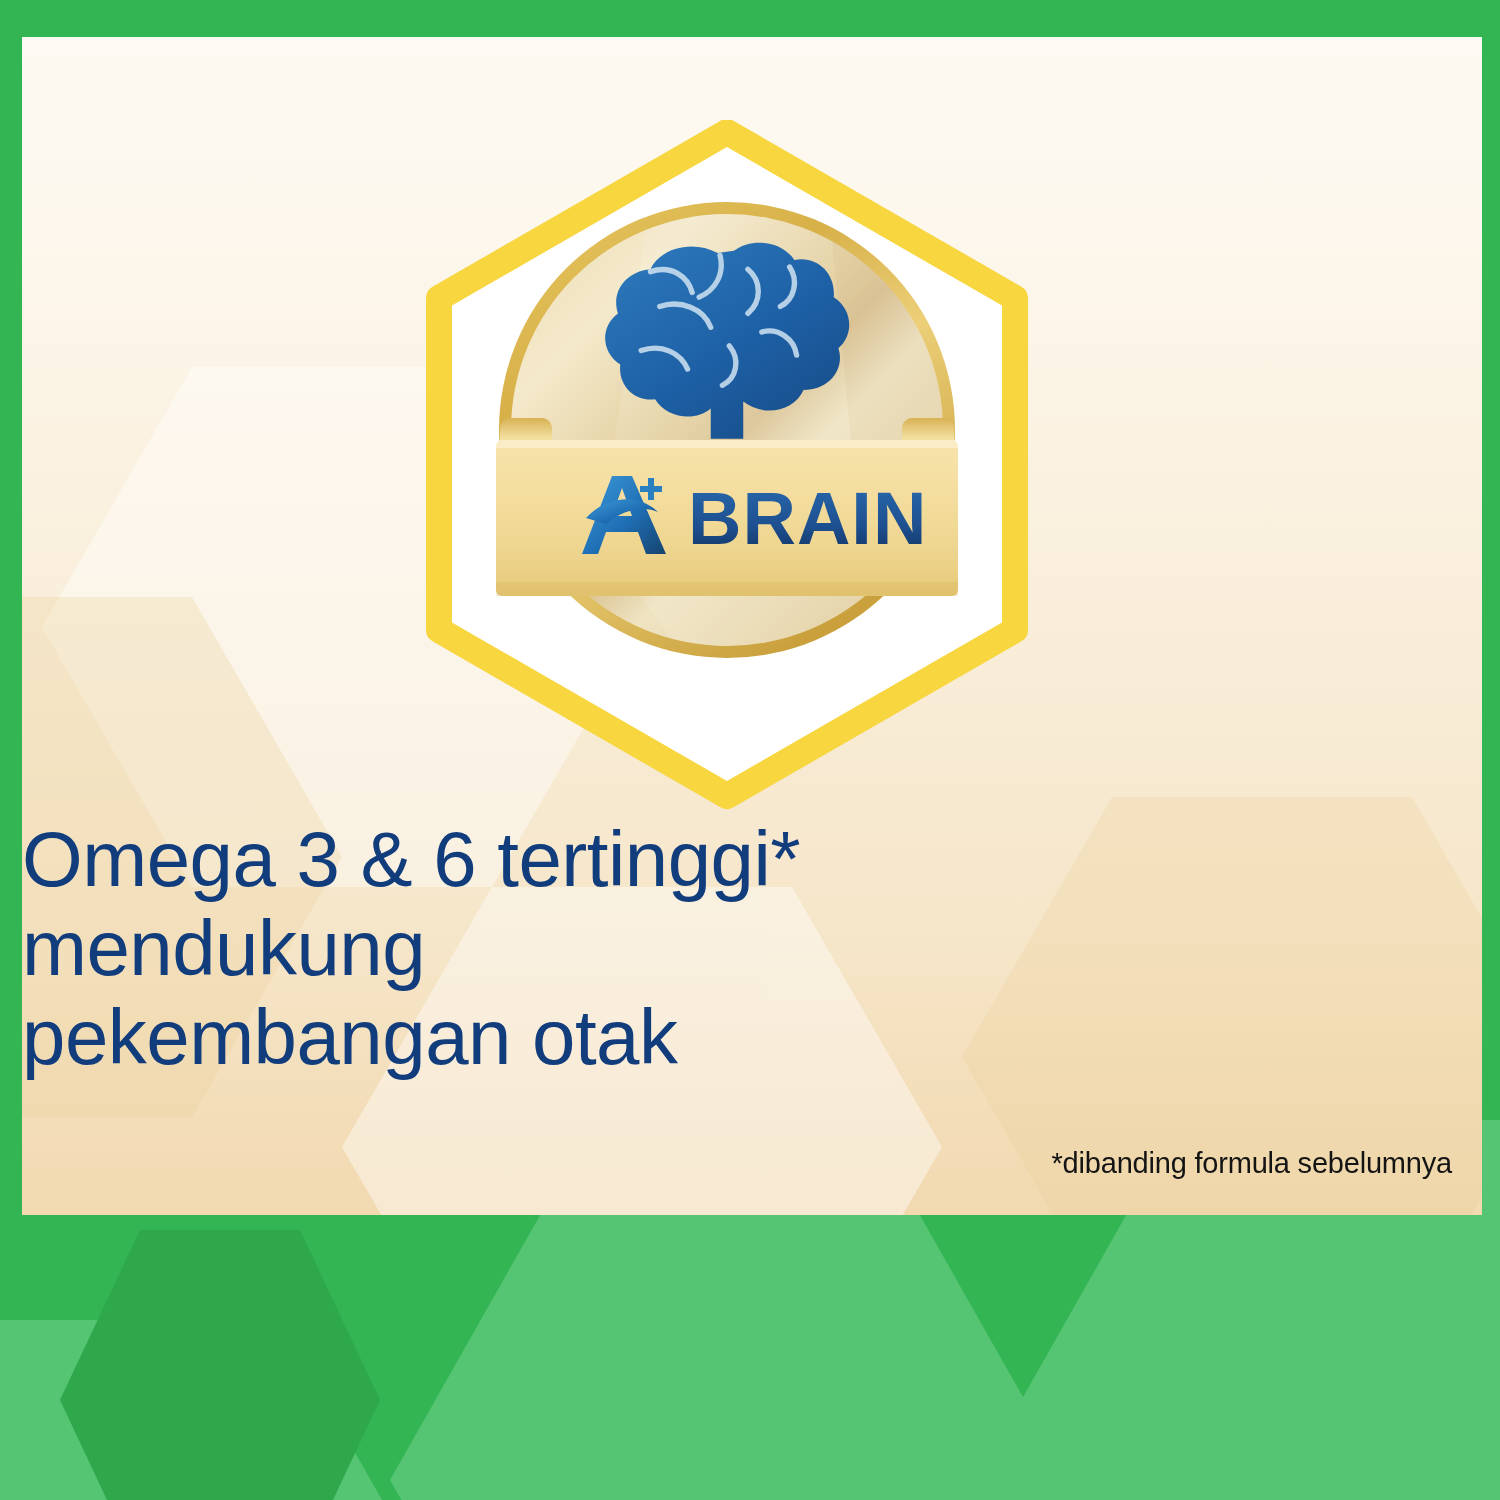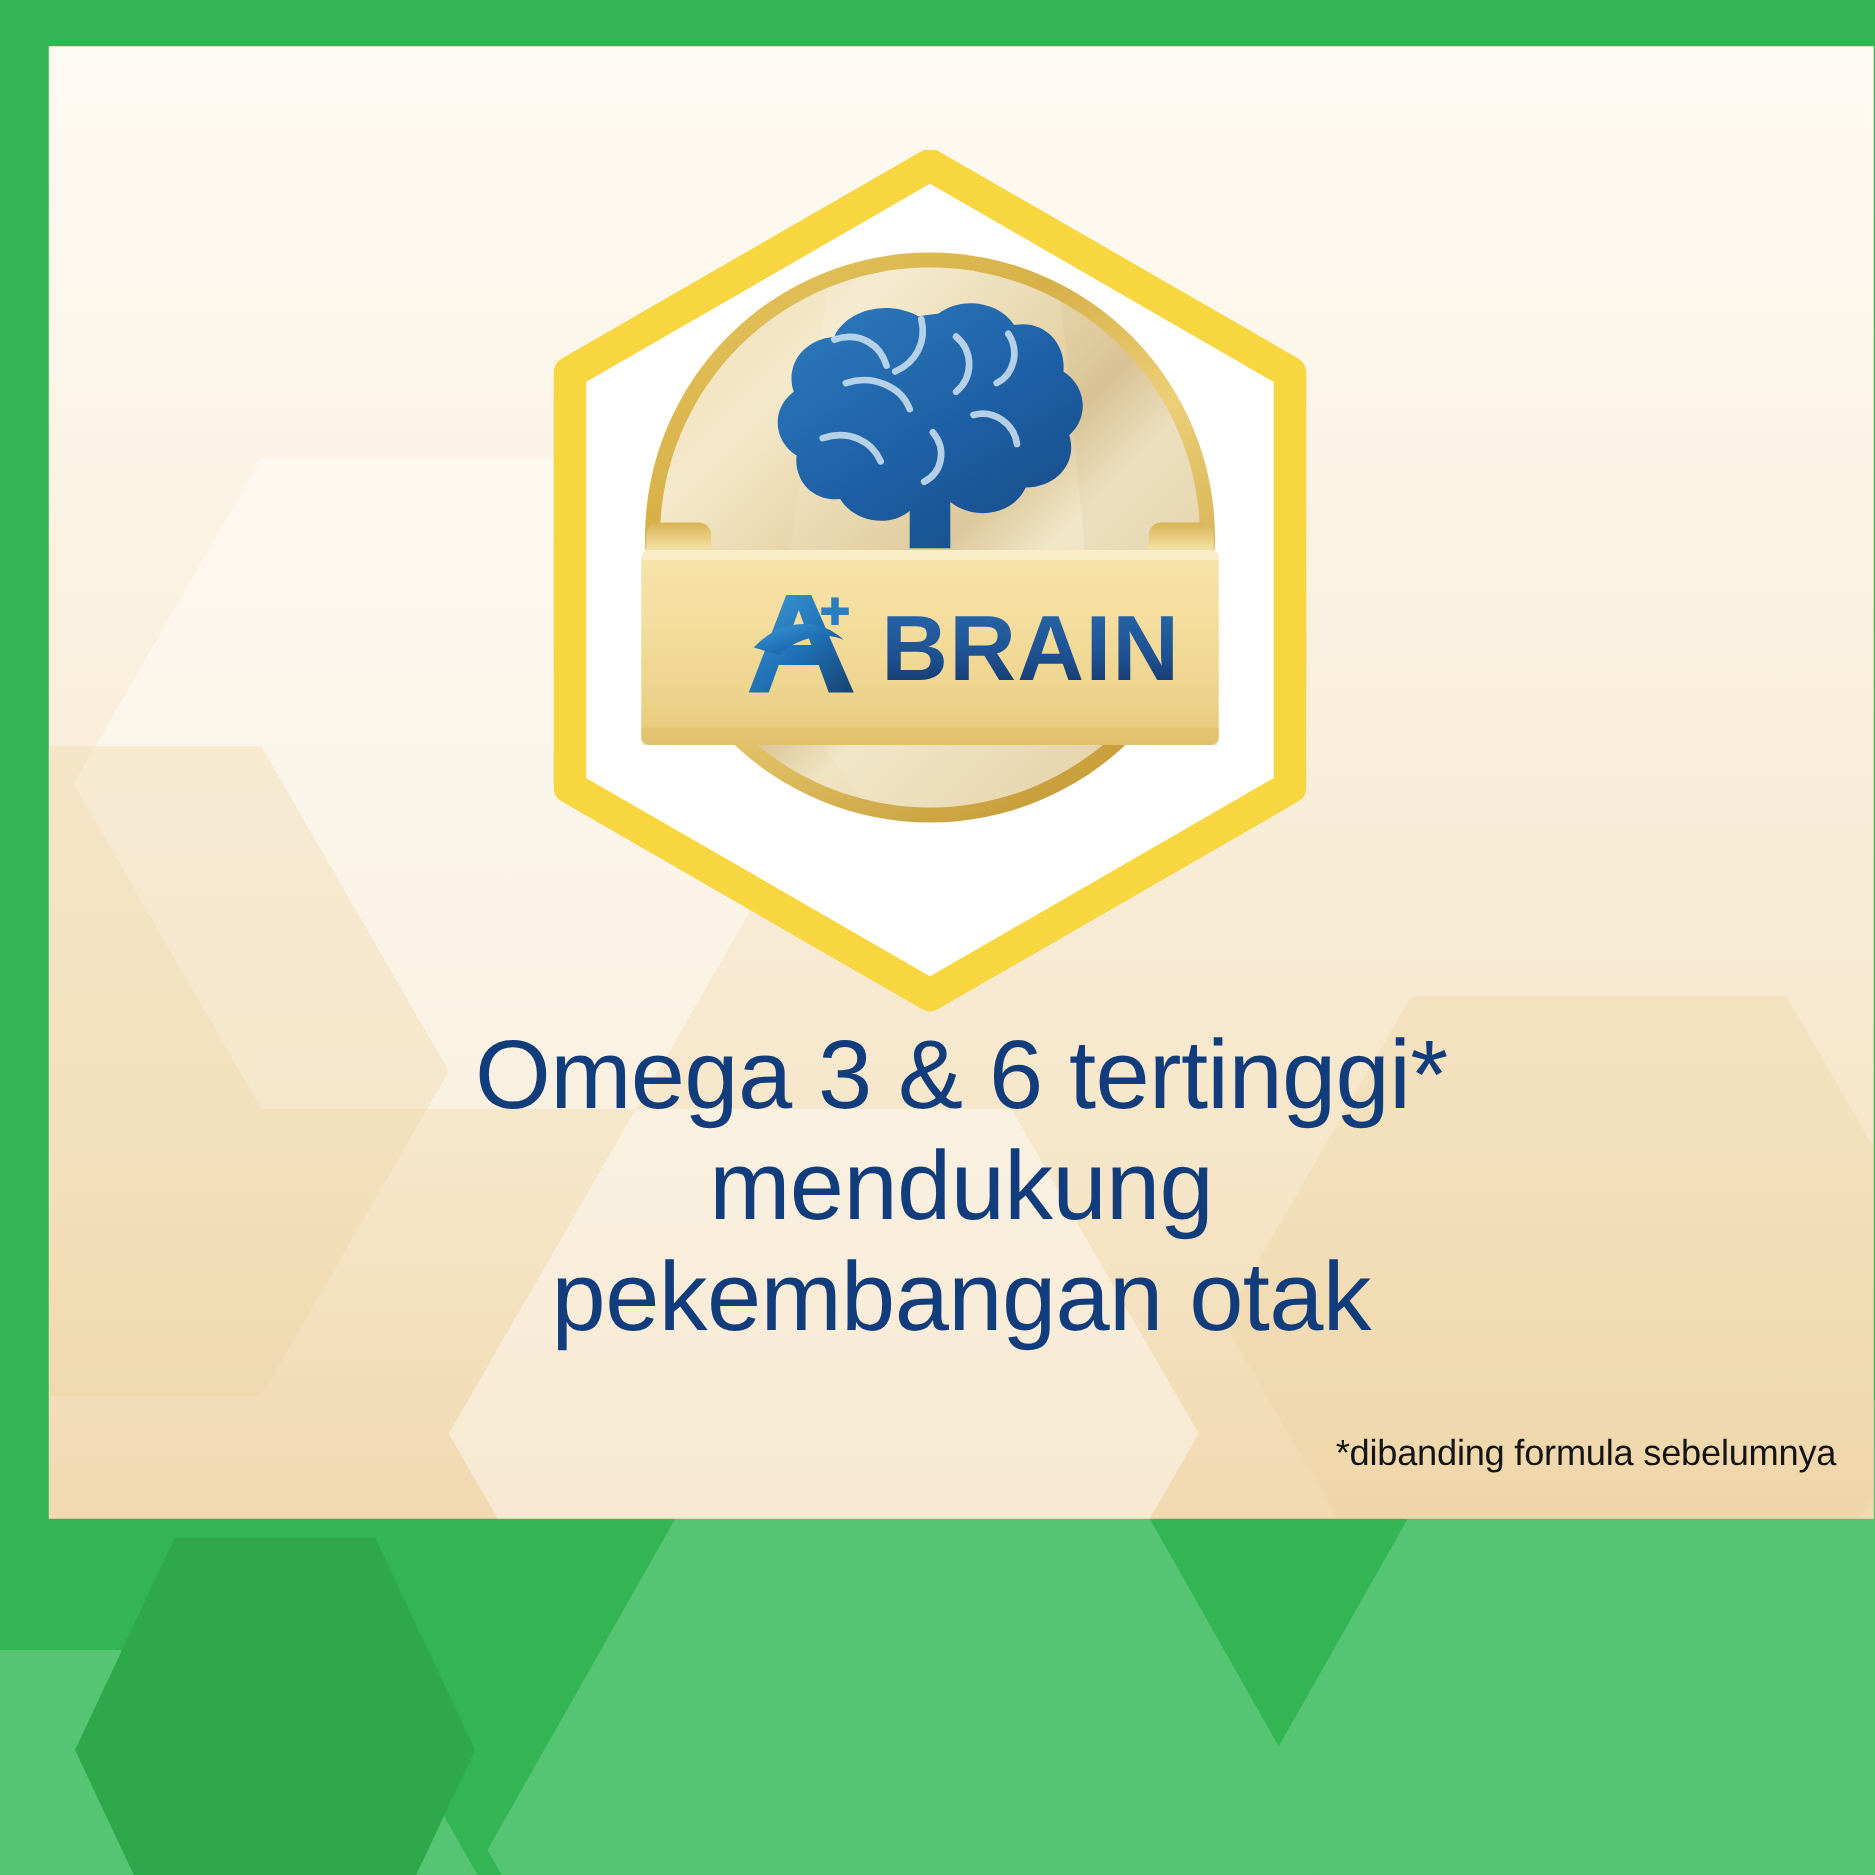--- a/index.html
+++ b/index.html
@@ -29,21 +29,21 @@
     left: 0;
     top: 0;
     width: 1500px;
     height: 1500px;
     pointer-events: none;
   }
 
   
   .panel {
     position: absolute;
-    left: 39px;
+    left: 22px;
     top: 37px;
     width: 1460px;
     height: 1178px;
     background: linear-gradient(180deg,
         #fdfaf3 0%,
         #fdf8ee 14%,
         #fbf2e2 34%,
         #f8ecd6 56%,
         #f6e6c9 76%,
         #f3ddb8 92%,
@@ -69,21 +69,21 @@
     height: 700px;
   }
   .badge svg { display: block; }
 
   
   .headline {
     position: absolute;
     left: 0;
     top: 778px;
     width: 1460px;
-    text-align: center;
+    text-align: left;
     color: #123d7d;
     font-size: 78px;
     line-height: 1.14;
     font-weight: 400;
     letter-spacing: -0.5px;
     white-space: pre-line;
   }
 
   
   .footnote {

